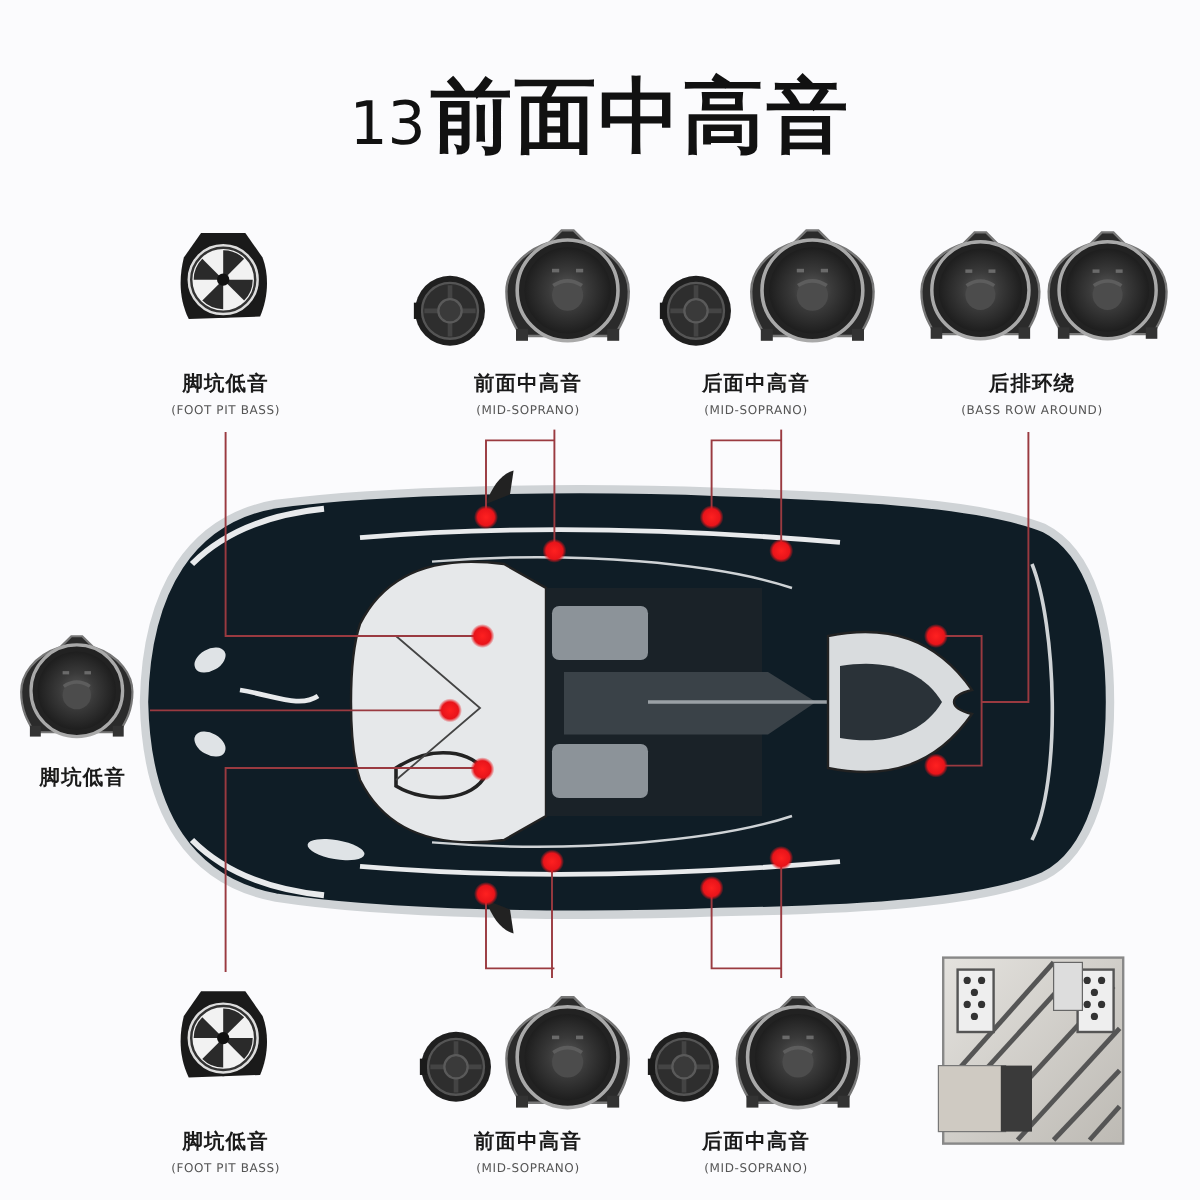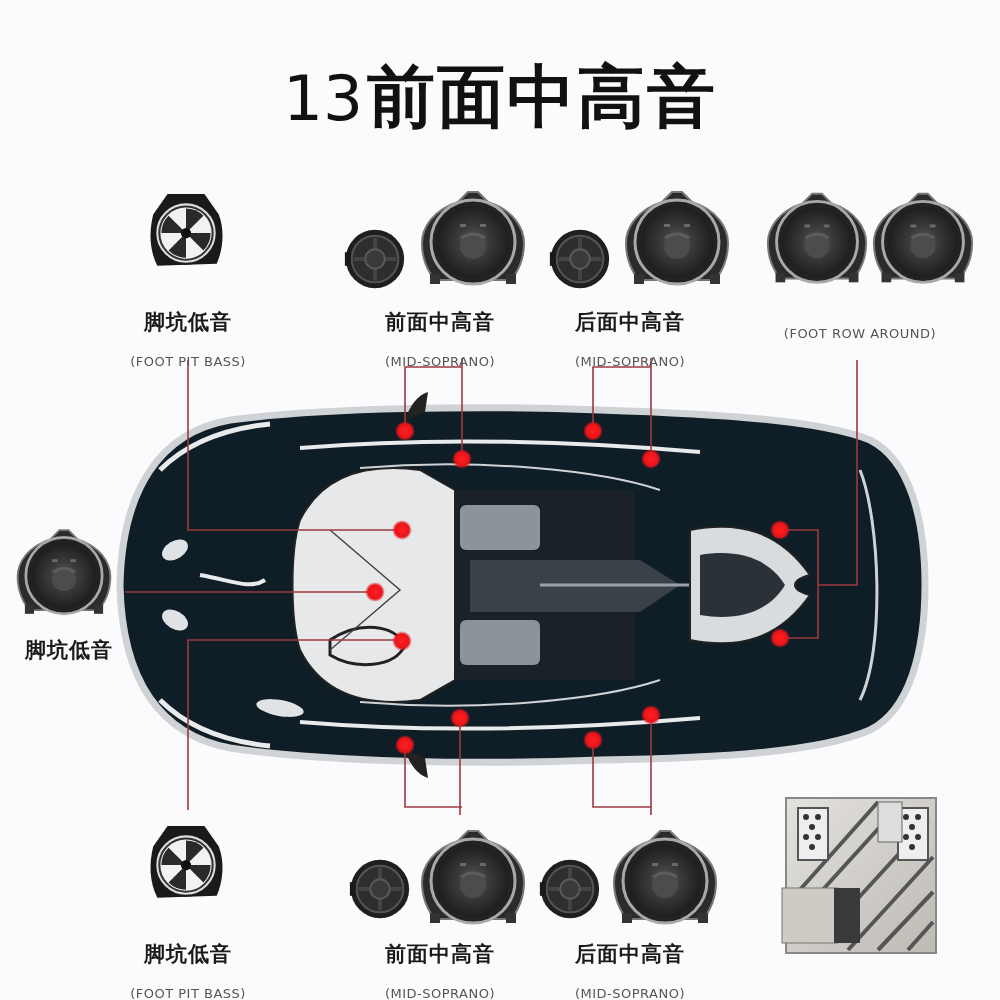--- a/index.html
+++ b/index.html
@@ -5,24 +5,24 @@
   html, body { margin: 0; padding: 0; }
   body {
     width: 1000px; height: 1000px; position: relative; overflow: hidden;
     background: #fbfbfd;
     font-family: "DejaVu Sans", "Liberation Sans", sans-serif;
   }
   .title {
     position: absolute; left: 0; width: 1000px; top: 52px; text-align: center;
     font-size: 68px; font-weight: bold; color: #111; letter-spacing: 2px;
   }
-  .title .num { font-size: 63px; font-weight: normal; letter-spacing: 0; margin-right: 4px; }
+  .title .num { font-size: 50px; font-weight: normal; letter-spacing: 0; margin-right: 4px; }
   .label { position: absolute; text-align: center; color: #1a1a1a; }
-  .label .cn { font-size: 21px; font-weight: bold; letter-spacing: 1px; white-space: nowrap; }
-  .label .en { font-size: 13px; color: #555; letter-spacing: 0.5px; margin-top: 18px; white-space: nowrap; }
+  .label .cn { font-size: 17px; font-weight: bold; letter-spacing: 1px; white-space: nowrap; }
+  .label .en { font-size: 10px; color: #555; letter-spacing: 0.5px; margin-top: 6px; white-space: nowrap; }
   .abs { position: absolute; }
   svg { position: absolute; left: 0; top: 0; }
 </style>
 </head>
 <body>
 
 <div class="title">
   <span class="num">13</span><span>前面中高音</span>
 </div>
 
@@ -228,21 +228,22 @@
 </div>
 <div class="label" style="left:360px;top:308px;width:160px">
   <div class="cn">前面中高音</div>
   <div class="en">(MID-SOPRANO)</div>
 </div>
 <div class="label" style="left:550px;top:308px;width:160px">
   <div class="cn">后面中高音</div>
   <div class="en">(MID-SOPRANO)</div>
 </div>
 <div class="label" style="left:780px;top:308px;width:160px">
-  <div class="en">(FOOT ROW AROUND)</div>
+  <div class="cn">后排环绕</div>
+  <div class="en">(BASS ROW AROUND)</div>
 </div>
 
 <div class="label" style="left:8px;top:636px;width:122px">
   <div class="cn">脚坑低音</div>
 </div>
 
 <div class="label" style="left:118px;top:940px;width:140px">
   <div class="cn">脚坑低音</div>
   <div class="en">(FOOT PIT BASS)</div>
 </div>

